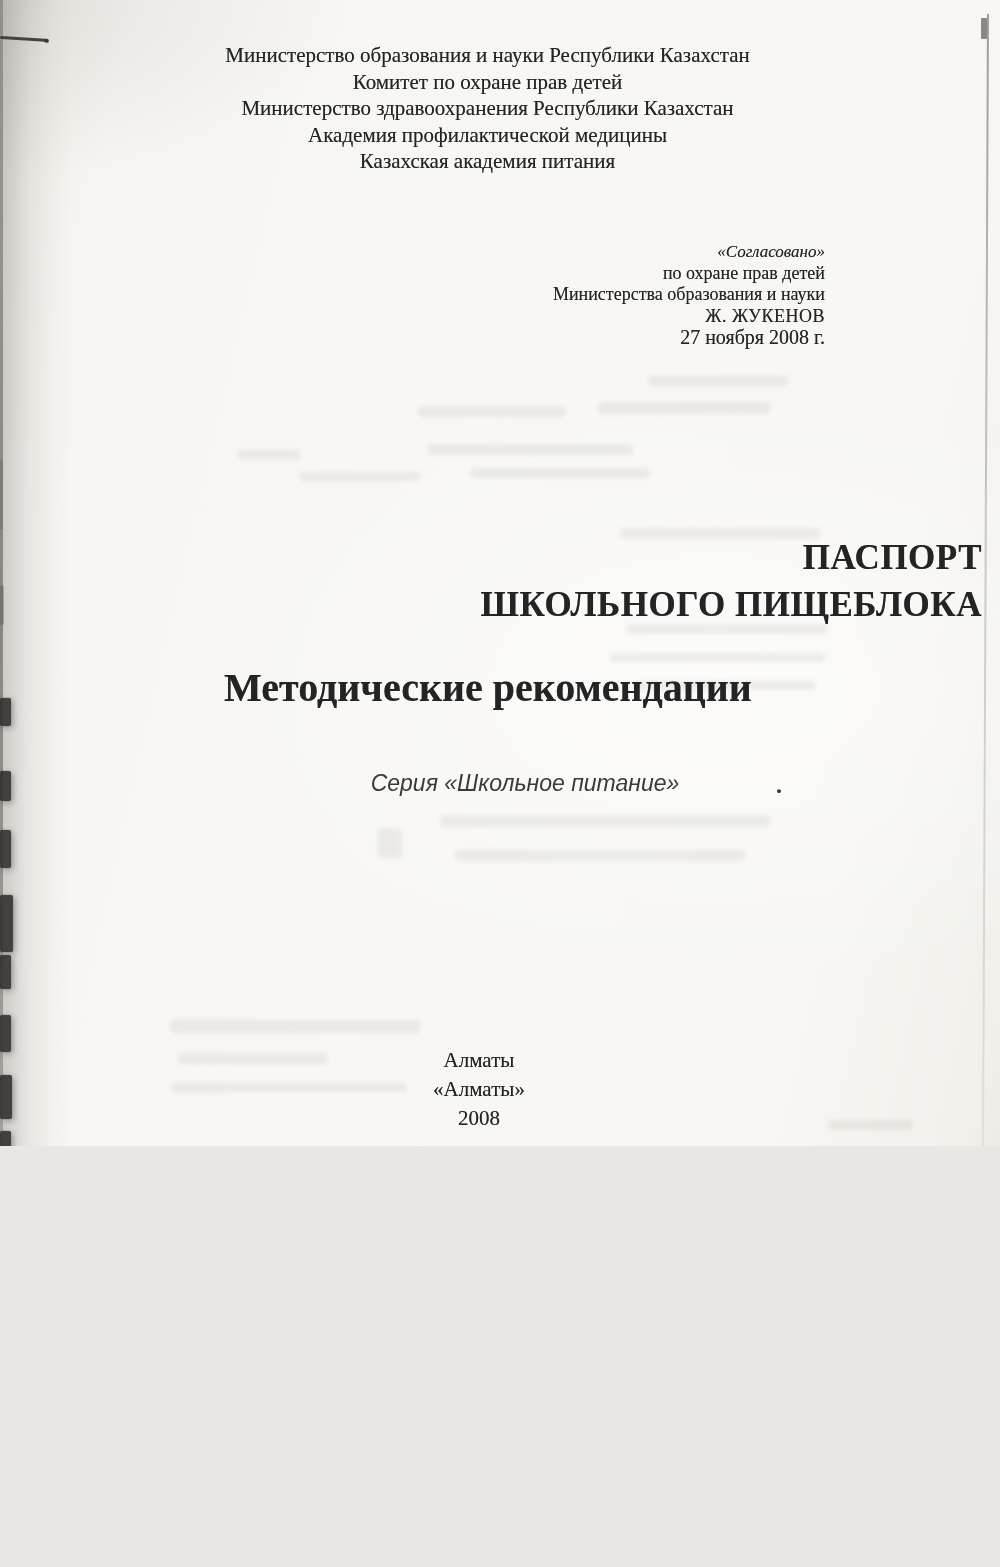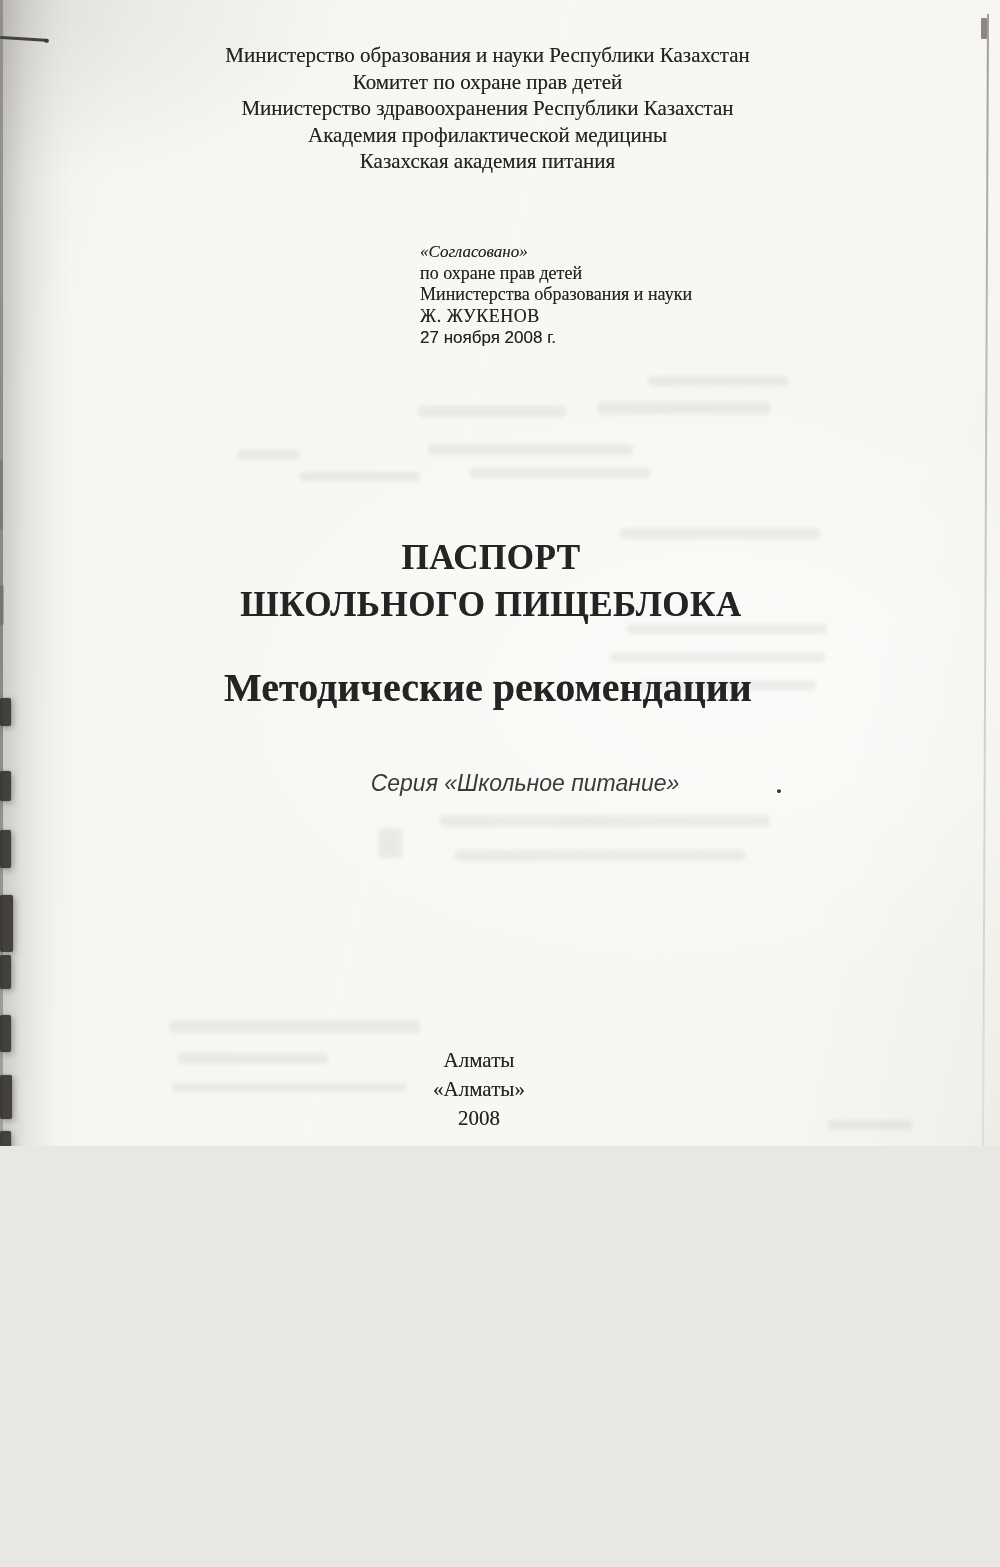--- a/index.html
+++ b/index.html
@@ -27,25 +27,25 @@
   .pen-mark { position:absolute; top:36px; left:0; width:47px; height:2.5px; background:#45433f;
     transform:rotate(3.4deg); transform-origin:left center; border-radius:2px; }
   .pen-mark::after { content:""; position:absolute; right:-2px; top:-0.5px; width:5px; height:4.5px; background:#3b3936; border-radius:50%; }
   .bhole { position:absolute; left:0; width:11px; border-radius:2px; background:#2f2e2b; opacity:0.88; filter:blur(0.4px);
     box-shadow:2px 2px 6px rgba(82,80,75,0.5), 0 0 2px rgba(0,0,0,0.35); }
   .bfaint { position:absolute; left:0; background:#4a4843; border-radius:2px; filter:blur(0.6px); }
   .ghost { position:absolute; background:#8f8d87; opacity:0.13; filter:blur(2.2px); border-radius:4px; }
 
   
   .header { top:42px; left:0; width:975px; text-align:center; font-size:21px; line-height:26.5px; }
-  .approval { top:241px; left:420px; width:405px; text-align:left; font-size:18px; line-height:21.6px; }
+  .approval { top:241px; left:420px; width:405px; text-align:right; font-size:18px; line-height:21.6px; }
   .approval-label { font-style:italic; font-size:17px; }
   .approval-signer { letter-spacing:0.5px; }
-  .approval-date { font-family:Liberation Sans, sans-serif; font-size:17px; }
-  .title { top:534px; left:0; width:982px; text-align:center; font-weight:bold; font-size:35px; line-height:47px; letter-spacing:0.5px; }
+  .approval-date { font-family:Liberation Serif, serif; font-size:20px; }
+  .title { top:534px; left:0; width:982px; text-align:right; font-weight:bold; font-size:35px; line-height:47px; letter-spacing:0.5px; }
   .subtitle { top:664px; left:0; width:976px; text-align:center; font-weight:bold; font-size:40px; }
   .series { top:770px; left:55px; width:940px; text-align:center; font-family:"Liberation Sans", sans-serif; font-size:23px; color:#3a3a3a;font-style:italic; }
   .stray-dot { top:772px; left:776px; font-size:24px; font-weight:bold; color:#33322f; }
   .imprint { top:1046px; left:0; width:958px; text-align:center; font-size:21px; line-height:29px; }
   .page-num { top:1466px; left:843px; font-size:18px; }
 </style>
 </head>
 <body>
 
 <div class="scan">

